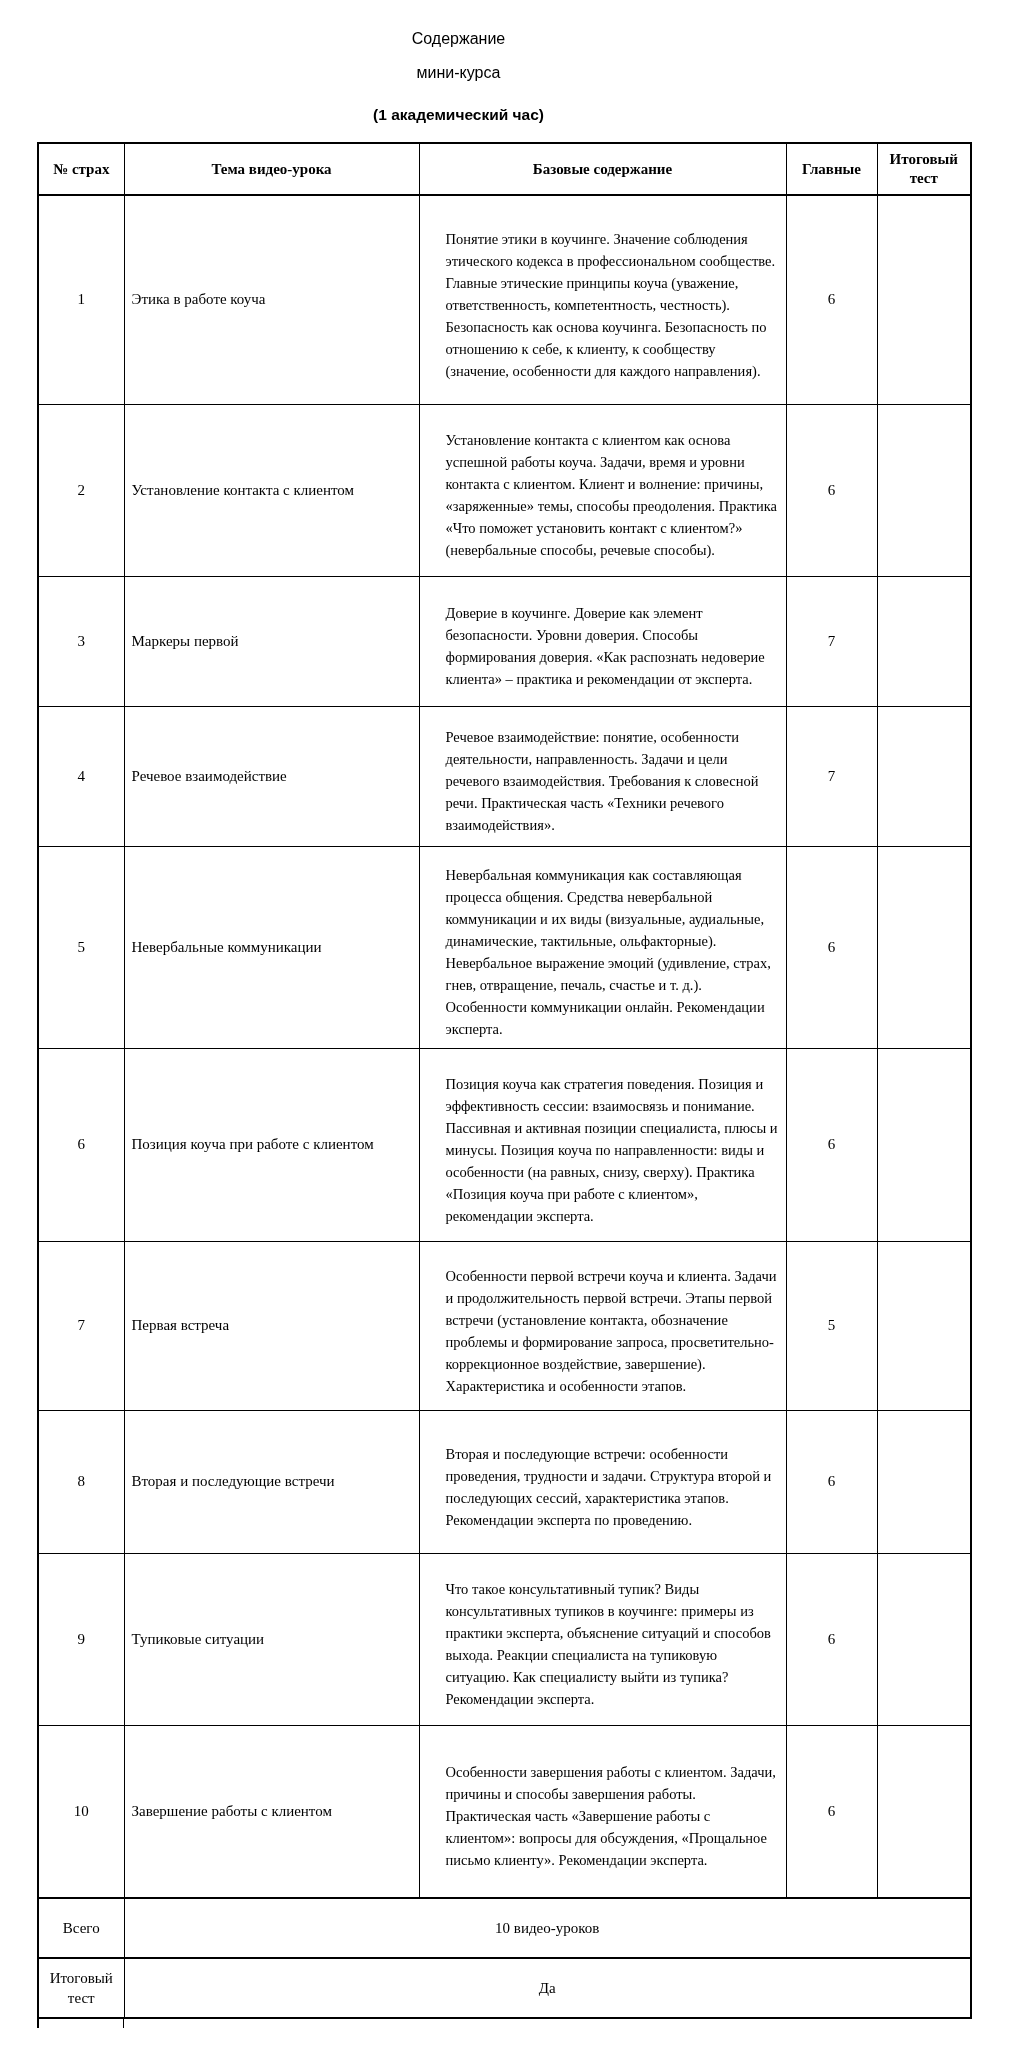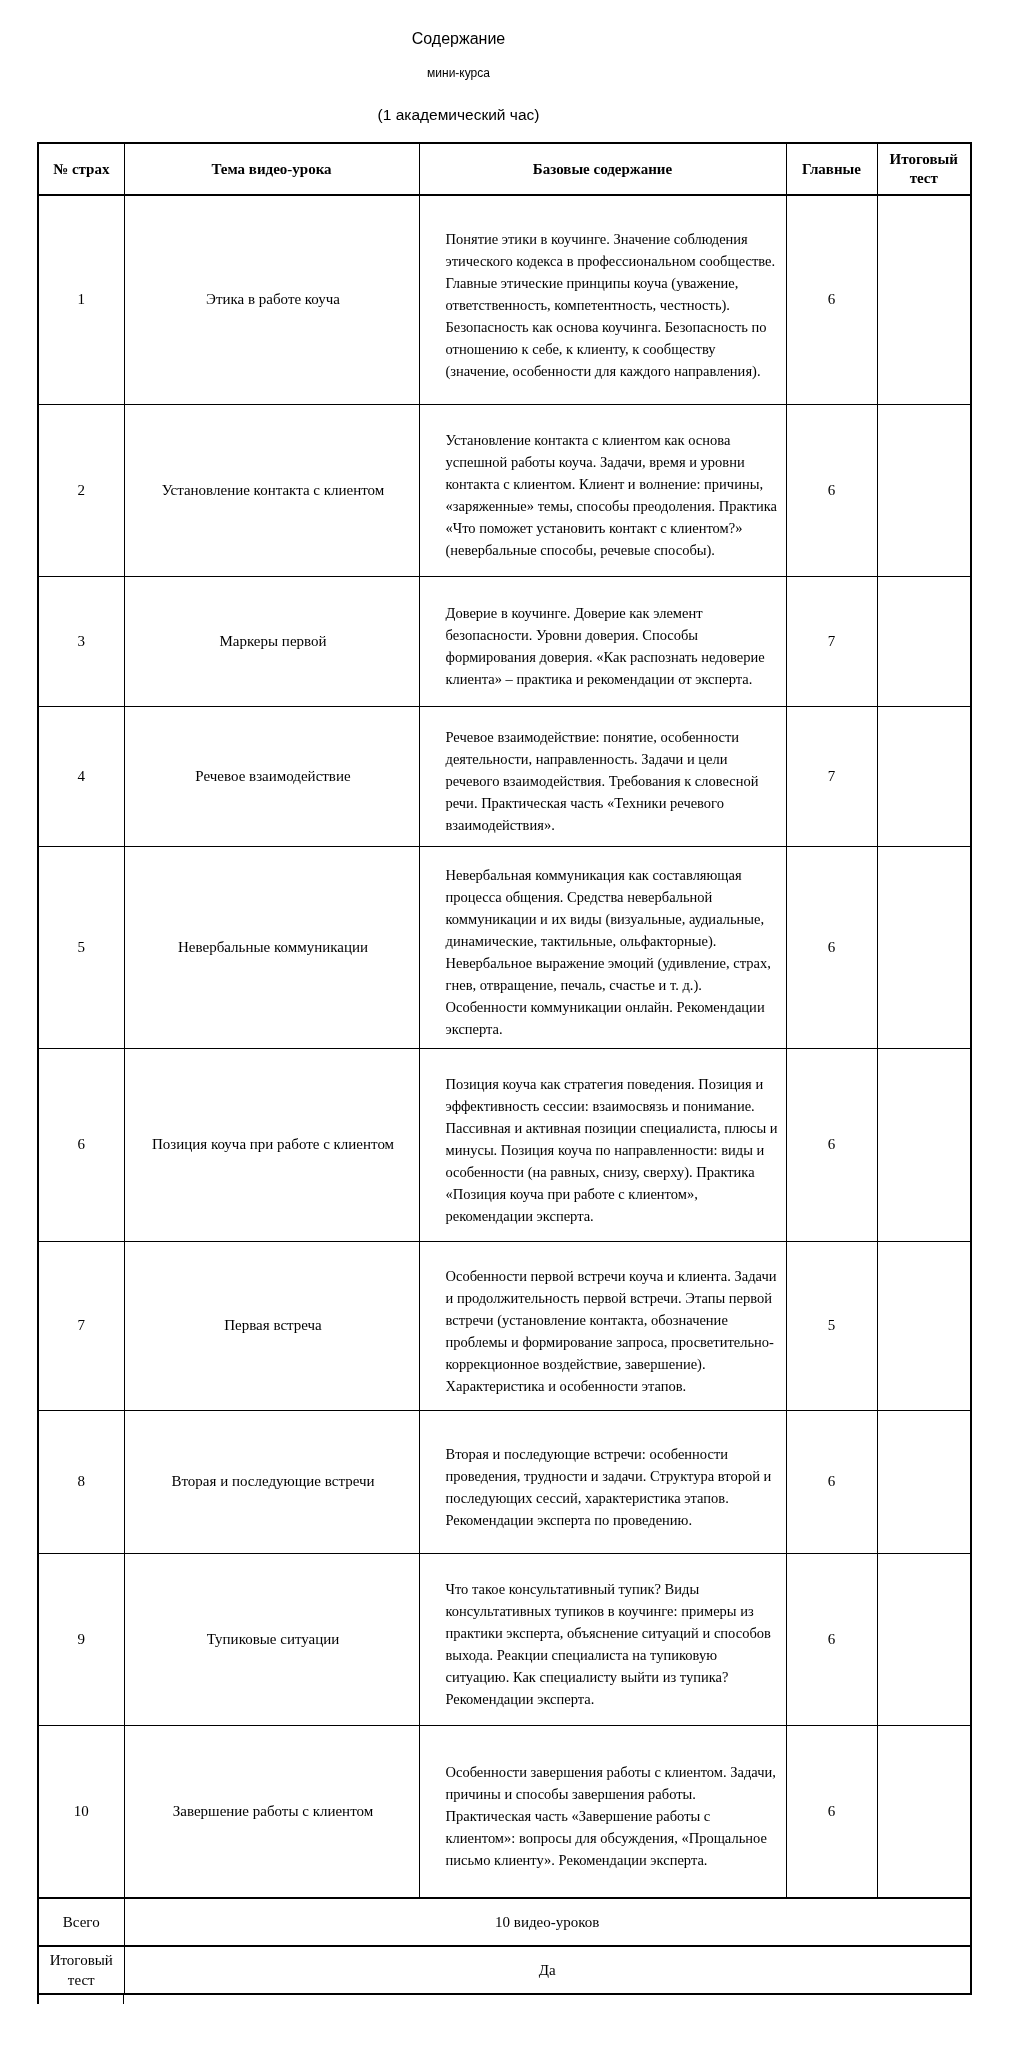--- a/index.html
+++ b/index.html
@@ -17,23 +17,23 @@
   .page { position: relative; width: 1011px; height: 2047px; }
 
   
   .doc-header {
     width: 917px;
     padding-top: 28px;
     text-align: center;
     font-family: "Liberation Sans", "DejaVu Sans", sans-serif;
   }
   .hdr-line1 { font-size: 16px; line-height: 22px; margin: 0 0 12px 0; }
-  .hdr-line2 { font-size: 12px; line-height: 22px; margin: 0 0 20px 0; }
+  .hdr-line2 { font-size: 16px; line-height: 22px; margin: 0 0 20px 0; }
   .hdr-title { font-size: 17.5px; line-height: 24px; font-weight: bold; margin: 0 0 8px 0; }
-  .hdr-subtitle { font-size: 15.5px; line-height: 22px; font-weight: normal; margin: 0 0 0 0; }
+  .hdr-subtitle { font-size: 15.5px; line-height: 22px; font-weight: bold; margin: 0 0 0 0; }
 
   
   table.course {
     margin: 16px 0 0 37px;
     width: 933px;
     border-collapse: collapse;
     table-layout: fixed;
     border: 2px solid #000;
     font-family: "Liberation Serif", "DejaVu Serif", serif;
   }
@@ -52,42 +52,42 @@
     border-bottom: 2px solid #000;
   }
   td.c-num {
     text-align: center;
     font-size: 15px;
     padding: 2px;
   }
   td.c-topic {
     font-size: 15px;
     line-height: 21px;
-    text-align: center;
+    text-align: left;
     padding: 2px 4px 2px 7px;
   }
   td.c-summary {
     font-size: 14.5px;
     line-height: 22px;
     text-align: left;
     padding: 16px 5px 6px 26px;
   }
   td.c-timing {
     text-align: center;
     font-size: 15px;
     padding: 2px;
   }
   td.c-test { padding: 2px; }
 
   tr.footer-row td {
     border-top: 2px solid #000;
     font-size: 15px;
     text-align: center;
   }
-  tr.footer-row { height: 48px; }
+  tr.footer-row { height: 60px; }
   td.f-label { line-height: 20px; padding: 3px 4px; }
   td.f-value { padding: 3px 4px; }
 
   
   .stub-row {
     margin-left: 37px;
     width: 933px;
     height: 9px;
     position: relative;
   }

